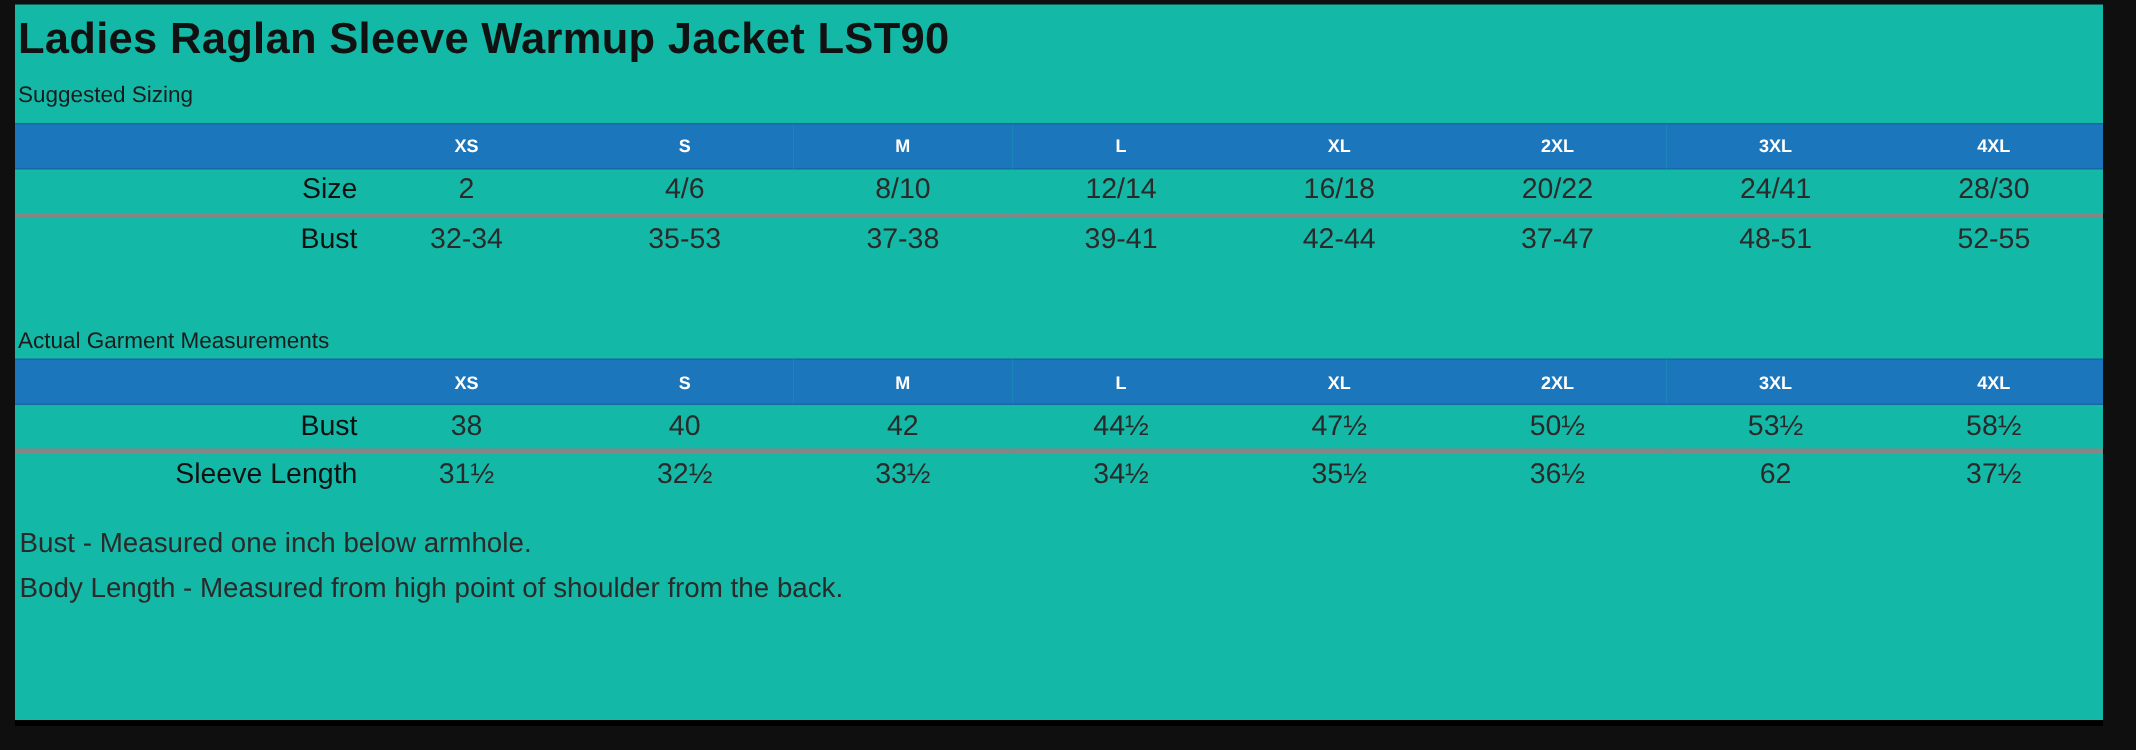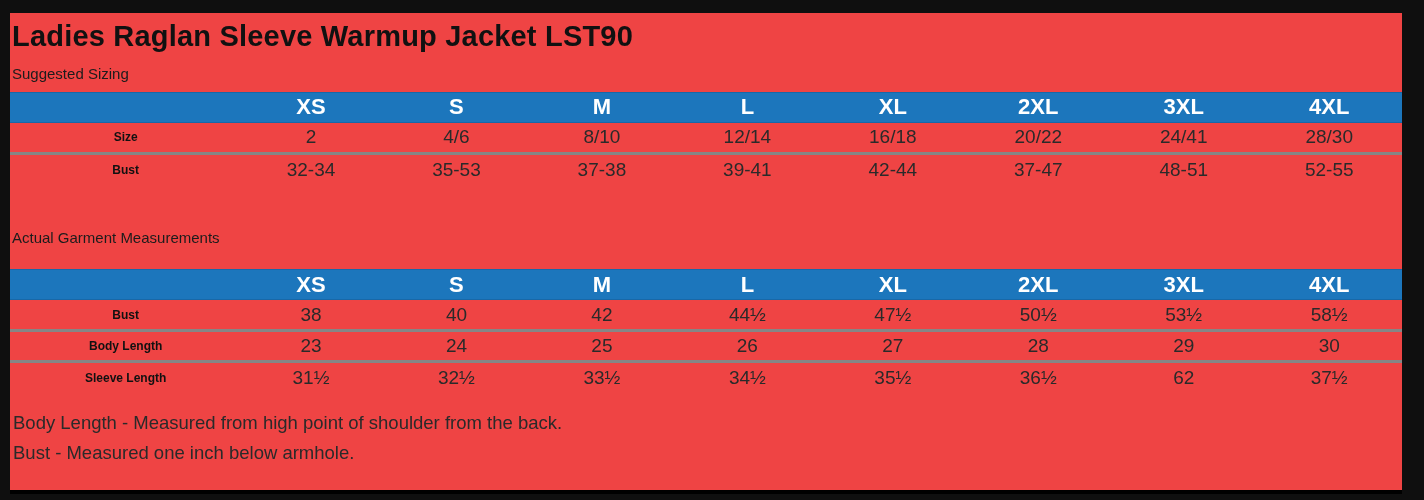--- a/index.html
+++ b/index.html
@@ -11,24 +11,24 @@
   .frame {
     position: relative;
     width: 1424px;
     height: 500px;
     background: #0f0f0f;
     overflow: hidden;
   }
   .content {
     position: absolute;
     left: 10px;
-    top: 13px;
+    top: 3px;
     width: 1392px;
     height: 481px;
-    background: #ef4444;
+    background: #14b8a6;
     color: #1c1c1c;
     border-bottom: 4px solid #000000;
     padding: 0;
     overflow: hidden;
   }
   h1.page-title {
     margin: 6px 0 9px 2px;
     font-size: 29px;
     line-height: 1.2;
     font-weight: bold;
@@ -36,52 +36,52 @@
     letter-spacing: 0.2px;
   }
   .section-label {
     font-size: 15px;
     line-height: 22px;
     margin: 0 0 7px 2px;
     color: #1c1c1c;
   }
   .section-label.gap {
     margin-top: 43px;
-    margin-bottom: 20px;
+    margin-bottom: 0;
   }
   table.size-table {
     width: 100%;
     border-collapse: collapse;
     table-layout: fixed;
   }
   table.size-table thead th {
     background: #1c76bc;
     color: #ffffff;
     font-weight: bold;
-    font-size: 22px;
+    font-size: 12px;
     height: 30px;
     text-align: center;
     padding: 0;
     border-top: 1px solid #1868a8;
     border-bottom: 1px solid #1868a8;
   }
   table.size-table thead th.label-col,
   table.size-table tbody th.row-label {
     width: 16.4%;
   }
   table.size-table tbody tr {
     height: 31px;
   }
   table.size-table tbody tr + tr {
     border-top: 3px solid #868686;
   }
   table.size-table tbody th.row-label {
-    text-align: center;
-    font-size: 12px;
-    font-weight: bold;
+    text-align: right;
+    font-size: 19px;
+    font-weight: normal;
     color: #111111;
     padding: 0 0 0 3px;
   }
   table.size-table tbody td {
     text-align: center;
     font-size: 19px;
     color: #2a2a2a;
     padding: 0;
   }
   .footnotes {
@@ -166,43 +166,32 @@
             <td>38</td>
             <td>40</td>
             <td>42</td>
             <td>44½</td>
             <td>47½</td>
             <td>50½</td>
             <td>53½</td>
             <td>58½</td>
           </tr>
           <tr>
-            <th class="row-label">Body Length</th>
-            <td>23</td>
-            <td>24</td>
-            <td>25</td>
-            <td>26</td>
-            <td>27</td>
-            <td>28</td>
-            <td>29</td>
-            <td>30</td>
-          </tr>
-          <tr>
             <th class="row-label">Sleeve Length</th>
             <td>31½</td>
             <td>32½</td>
             <td>33½</td>
             <td>34½</td>
             <td>35½</td>
             <td>36½</td>
             <td>62</td>
             <td>37½</td>
           </tr>
         </tbody>
       </table>
 
     <div class="footnotes">
+      <p>Bust - Measured one inch below armhole.</p>
       <p>Body Length - Measured from high point of shoulder from the back.</p>
-      <p>Bust - Measured one inch below armhole.</p>
     </div>
 
   </div>
 </div>
 
 </body></html>

